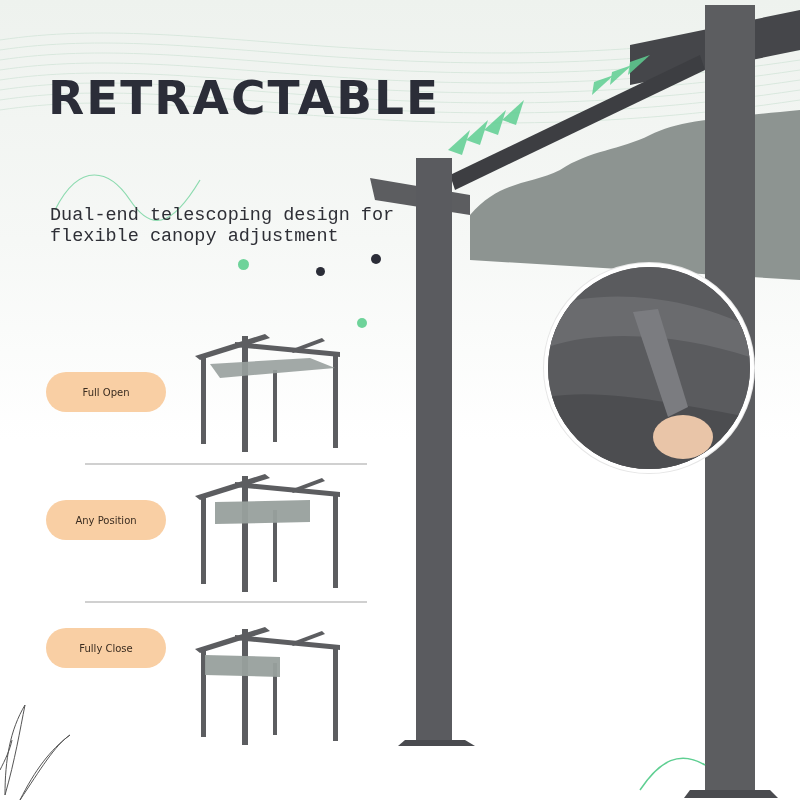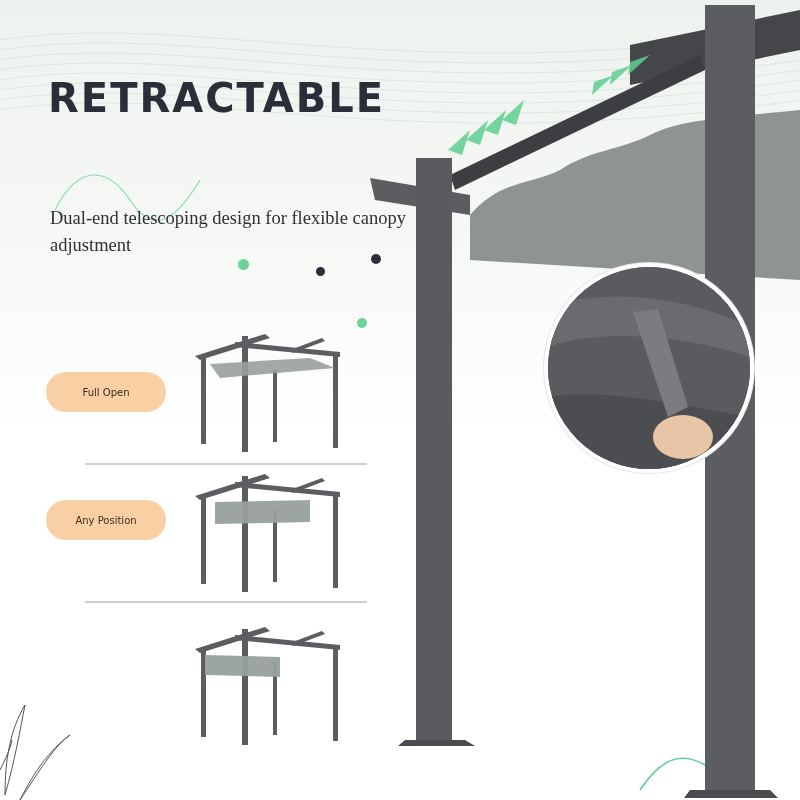--- a/index.html
+++ b/index.html
@@ -1,22 +1,22 @@
 <!DOCTYPE html>
 <html><head>
 <meta charset="utf-8">
 <style>
   html, body { margin:0; padding:0; }
   body { width:800px; height:800px; overflow:hidden; background:#ffffff; font-family:"DejaVu Sans", sans-serif; }
   .canvas { position:relative; width:800px; height:800px; overflow:hidden;
     background: linear-gradient(180deg, #eef2ee 0%, #f6f8f6 30%, #ffffff 55%, #ffffff 100%); }
   .bg-lines { position:absolute; left:0; top:0; width:800px; height:300px; }
-  .headline { position:absolute; left:48px; top:72px; margin:0; font-family:"DejaVu Sans", sans-serif; font-weight:bold; font-size:40px; letter-spacing:2px; line-height:52px; color:#2b2d38; }
+  .headline { position:absolute; left:48px; top:72px; margin:0; font-family:"DejaVu Sans", sans-serif; font-weight:bold; font-size:47px; letter-spacing:2px; line-height:52px; color:#2b2d38; }
   .headline.green { top:136px; color:#5fcf92; }
-  .subtitle { position:absolute; left:50px; top:205px; width:360px; font-family:Liberation Serif, serif; font-size:18.5px; line-height:27px; color:#2e2f36; }
+  .subtitle { position:absolute; left:50px; top:205px; width:360px; font-family:Liberation Mono, monospace; font-size:18.5px; line-height:21px; color:#2e2f36; }
   .dot { position:absolute; border-radius:50%; }
   .pill { position:absolute; left:46px; width:120px; height:40px; border-radius:20px; background:#f9cfa4; color:#3a2c20; font-family:"DejaVu Sans", sans-serif; font-size:10px; display:flex; align-items:center; justify-content:center; }
   .divider { position:absolute; left:85px; width:282px; height:2px; background:#d0d0d0; }
   .mini { position:absolute; }
   .main-art { position:absolute; left:360px; top:0; width:440px; height:800px; }
   .detail-circle { position:absolute; left:544px; top:263px; width:202px; height:202px; border-radius:50%; border:4px solid #ffffff; overflow:hidden; background:#5b5b5d; box-shadow:0 0 0 1px #e6e6e6; }
 </style>
 </head>
 <body>
 
@@ -39,20 +39,21 @@
   <h1 class="headline">RETRACTABLE</h1>
   <div class="subtitle">Dual-end telescoping design for flexible canopy adjustment</div>
 
   <div class="dot" style="left:238px;top:259px;width:11px;height:11px;background:#6ed39a;"></div>
   <div class="dot" style="left:316px;top:267px;width:9px;height:9px;background:#2b2d38;"></div>
   <div class="dot" style="left:371px;top:254px;width:10px;height:10px;background:#2b2d38;"></div>
   <div class="dot" style="left:357px;top:318px;width:10px;height:10px;background:#6ed39a;"></div>
 
   <div class="pill" style="top:372px;">Full Open</div>
   <div class="pill" style="top:500px;">Any Position</div>
+  <div class="pill" style="top:628px;">Fully Close</div>
 
   <div class="divider" style="top:463px;"></div>
   <div class="divider" style="top:601px;"></div>
 
   <svg class="mini" style="left:190px;top:332px;" width="165" height="120" viewBox="0 0 165 120">
     <g fill="#5c5d60">
       <polygon points="5,24 75,2 80,6 10,28"></polygon>
       <polygon points="45,10 150,20 150,25 45,15"></polygon>
       <polygon points="100,18 132,6 135,9 103,21"></polygon>
       <rect x="11" y="24" width="5" height="88"></rect>

